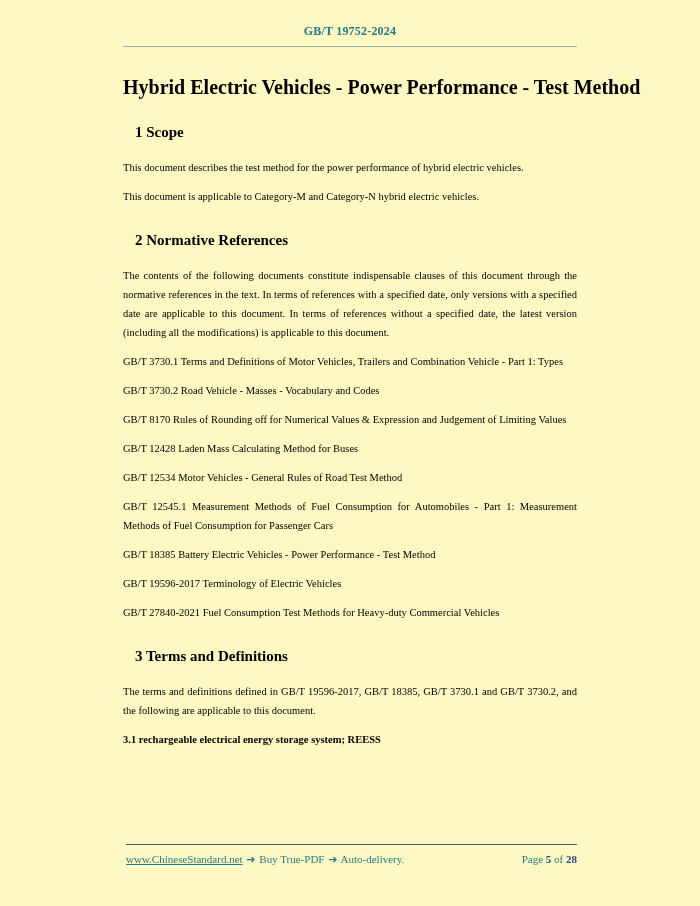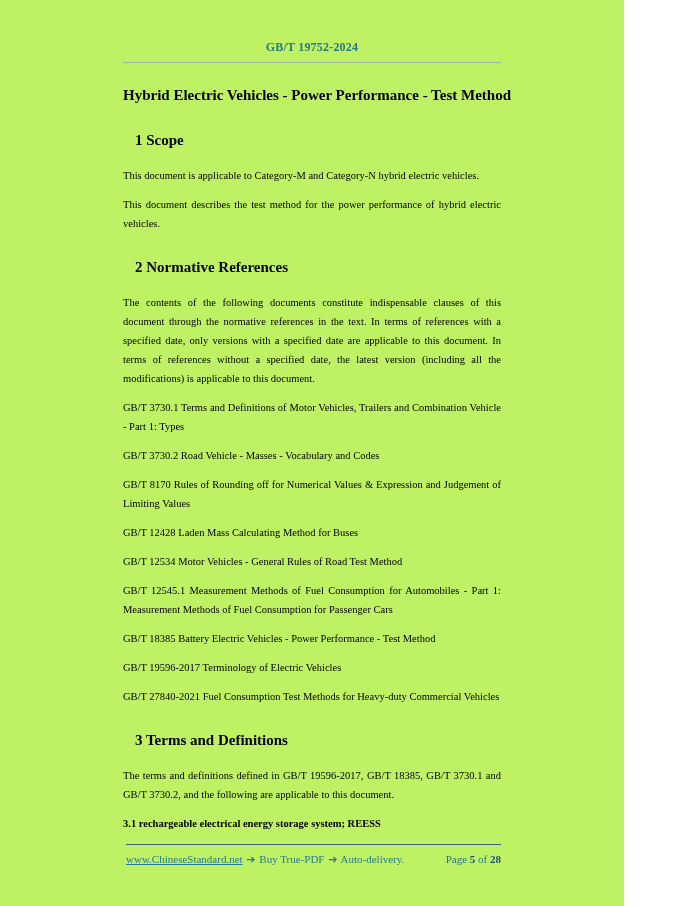--- a/index.html
+++ b/index.html
@@ -4,43 +4,43 @@
 <style>
   * { margin: 0; padding: 0; box-sizing: border-box; }
   html, body { background: #ffffff; }
   body {
     width: 700px; height: 906px;
     font-family: "Liberation Serif", serif;
     color: var(--color-text, #000000);
   }
   .page {
     position: relative;
-    width: 624px; height: 906px;
-    background: #bef264;
-    padding: 40px 123px 0 123px;
+    width: 700px; height: 906px;
+    background: #fef9c3;
+    padding: 24px 123px 0 123px;
     overflow: hidden;
   }
   .doc-number {
     text-align: center;
     color: var(--color-accent, #27798a);
     font-size: 12px;
     font-weight: 700;
     line-height: 15px;
     letter-spacing: 0.2px;
   }
   .header-rule {
     margin-top: 7px;
     border-top: 1px solid var(--color-rule-header, #9fb0b8);
     height: 0;
   }
   .doc-title {
-    margin-top: 22px;
-    font-size: 15px;
+    margin-top: 30px;
+    font-size: 20px;
     font-weight: 700;
-    text-align: right;
+    text-align: left;
     white-space: nowrap;
     line-height: 21px;
   }
   h2 {
     margin-top: 24px;
     margin-bottom: 16px;
     font-size: 15px;
     font-weight: 700;
     line-height: 20px;
     margin-left: 12px;
@@ -95,22 +95,22 @@
 <div class="page">
 
   <div class="doc-header">
     <div class="doc-number">GB/T 19752-2024</div>
     <div class="header-rule"></div>
   </div>
 
   <h1 class="doc-title">Hybrid Electric Vehicles - Power Performance - Test Method</h1>
 
   <h2>1 Scope</h2>
+  <p>This document describes the test method for the power performance of hybrid electric vehicles.</p>
   <p>This document is applicable to Category-M and Category-N hybrid electric vehicles.</p>
-  <p>This document describes the test method for the power performance of hybrid electric vehicles.</p>
 
   <h2>2 Normative References</h2>
   <p>The contents of the following documents constitute indispensable clauses of this document through the normative references in the text. In terms of references with a specified date, only versions with a specified date are applicable to this document. In terms of references without a specified date, the latest version (including all the modifications) is applicable to this document.</p>
   <p class="ref">GB/T 3730.1 Terms and Definitions of Motor Vehicles, Trailers and Combination Vehicle - Part 1: Types</p>
   <p class="ref">GB/T 3730.2 Road Vehicle - Masses - Vocabulary and Codes</p>
   <p class="ref">GB/T 8170 Rules of Rounding off for Numerical Values &amp; Expression and Judgement of Limiting Values</p>
   <p class="ref">GB/T 12428 Laden Mass Calculating Method for Buses</p>
   <p class="ref">GB/T 12534 Motor Vehicles - General Rules of Road Test Method</p>
   <p class="ref">GB/T 12545.1 Measurement Methods of Fuel Consumption for Automobiles - Part 1: Measurement Methods of Fuel Consumption for Passenger Cars</p>
   <p class="ref">GB/T 18385 Battery Electric Vehicles - Power Performance - Test Method</p>

